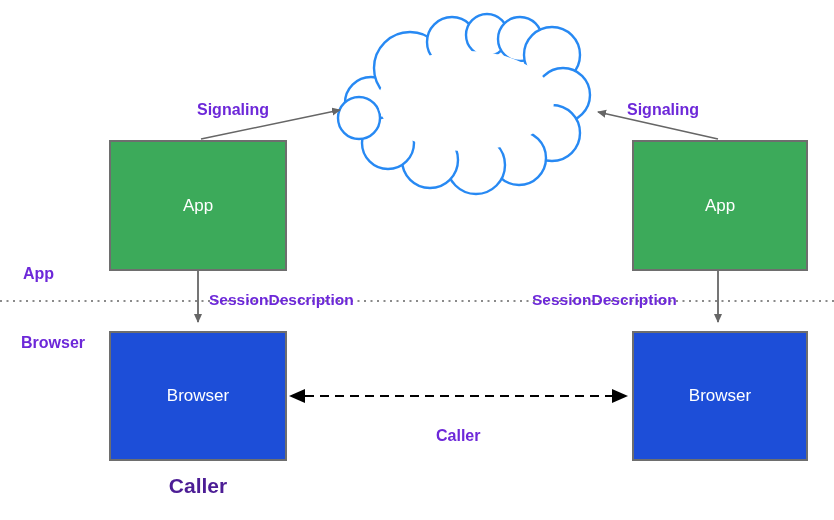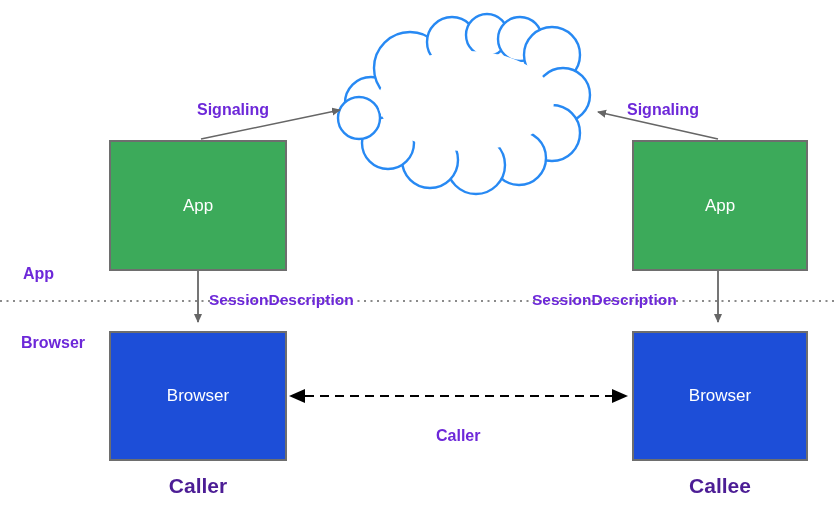--- a/index.html
+++ b/index.html
@@ -89,15 +89,14 @@
   <div class="lbl lbl-signaling-left">Signaling</div>
   <div class="lbl lbl-signaling-right">Signaling</div>
   <div class="lbl lbl-session-left">SessionDescription</div>
   <div class="lbl lbl-session-right">SessionDescription</div>
   <div class="lbl lbl-media">Caller</div>
 
   <div class="lbl lbl-layer-app">App</div>
   <div class="lbl lbl-layer-webrtc">Browser</div>
 
   <div class="actor actor-caller">Caller</div>
-  <div class="actor actor-callee">Callee</div>
 
 </div>
 
 </body></html>

